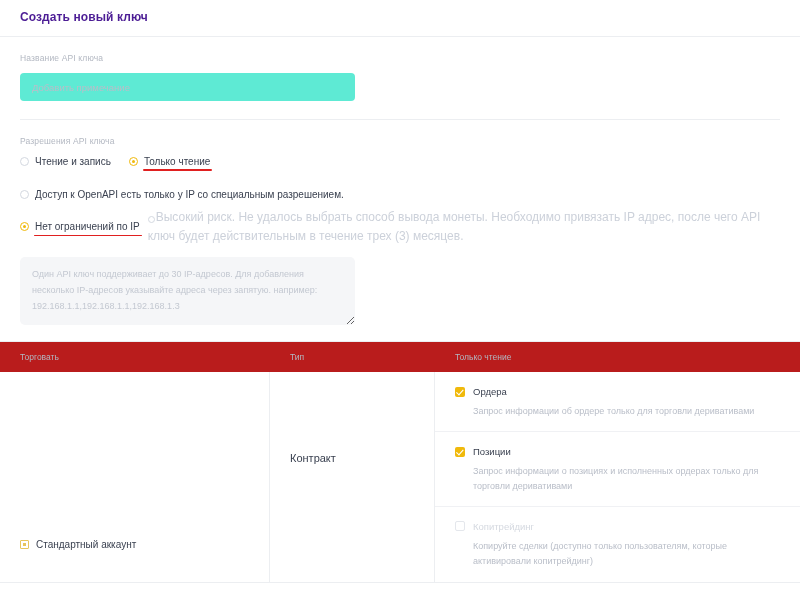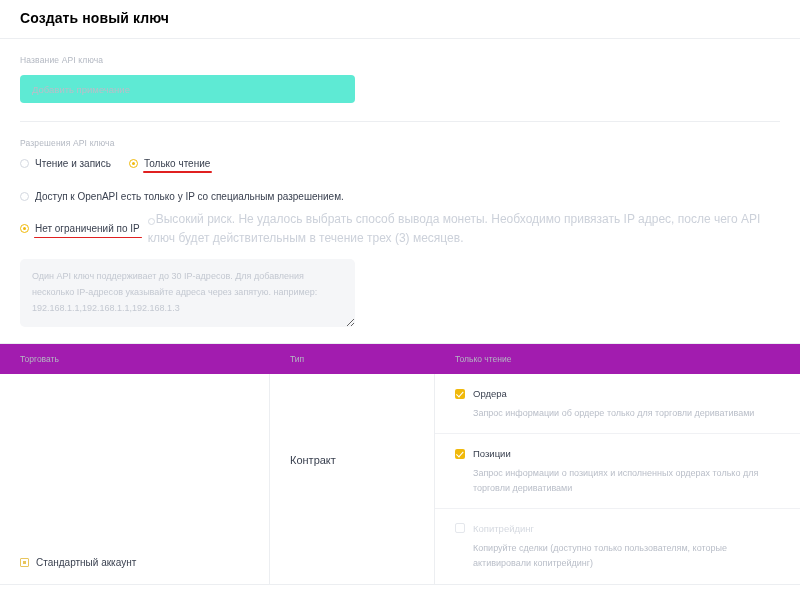--- a/index.html
+++ b/index.html
@@ -10,23 +10,23 @@
     font-family: "Liberation Sans", "DejaVu Sans", sans-serif;
     overflow: hidden;
   }
   .page { position: relative; width: 800px; height: 600px; background:#fff; }
 
   
   .title-bar {
     padding: 10px 20px 12px 20px;
   }
   .title {
-    font-size: 14px;
+    font-size: 12px;
     font-weight: bold;
-    color: #000000;
+    color: #4c1d95;
     letter-spacing: .1px;
   }
   .divider {
     height: 1px;
     background: #eceef1;
     width: 100%;
   }
   .divider-inset {
     height: 1px;
     background: #eceef1;
@@ -154,21 +154,21 @@
   .ip-textarea::placeholder { color: #c3c8d1; }
 
   
   .table {
     margin-top: 16px;
     border-top: 1px solid #eceef1;
     border-bottom: 1px solid #eceef1;
   }
   .thead {
     display: flex;
-    background: #a21caf;
+    background: #b91c1c;
     height: 30px;
     align-items: center;
   }
   .th {
     font-size: 8.5px;
     color: #b3b8c2;
     padding-left: 20px;
   }
   .col1 { width: 270px; flex: none; }
   .col2 { width: 165px; flex: none; }
@@ -176,21 +176,21 @@
 
   .tbody { display: flex; min-height: 210px; background:#fff; }
   .tcell { padding: 0; }
   .tcell.c1 { width: 270px; flex:none; border-right: 1px solid #eceef1; position: relative; }
   .tcell.c2 { width: 165px; flex:none; border-right: 1px solid #eceef1; position: relative; }
   .tcell.c3 { flex: 1 1 auto; }
 
   .acct-radio {
     position: absolute;
     left: 20px;
-    bottom: 16px;
+    bottom: 32px;
     display: inline-flex;
     align-items: center;
     gap: 7px;
     font-size: 10px;
     color: #3a4150;
   }
   .type-label {
     position: absolute;
     left: 20px;
     top: 80px;

